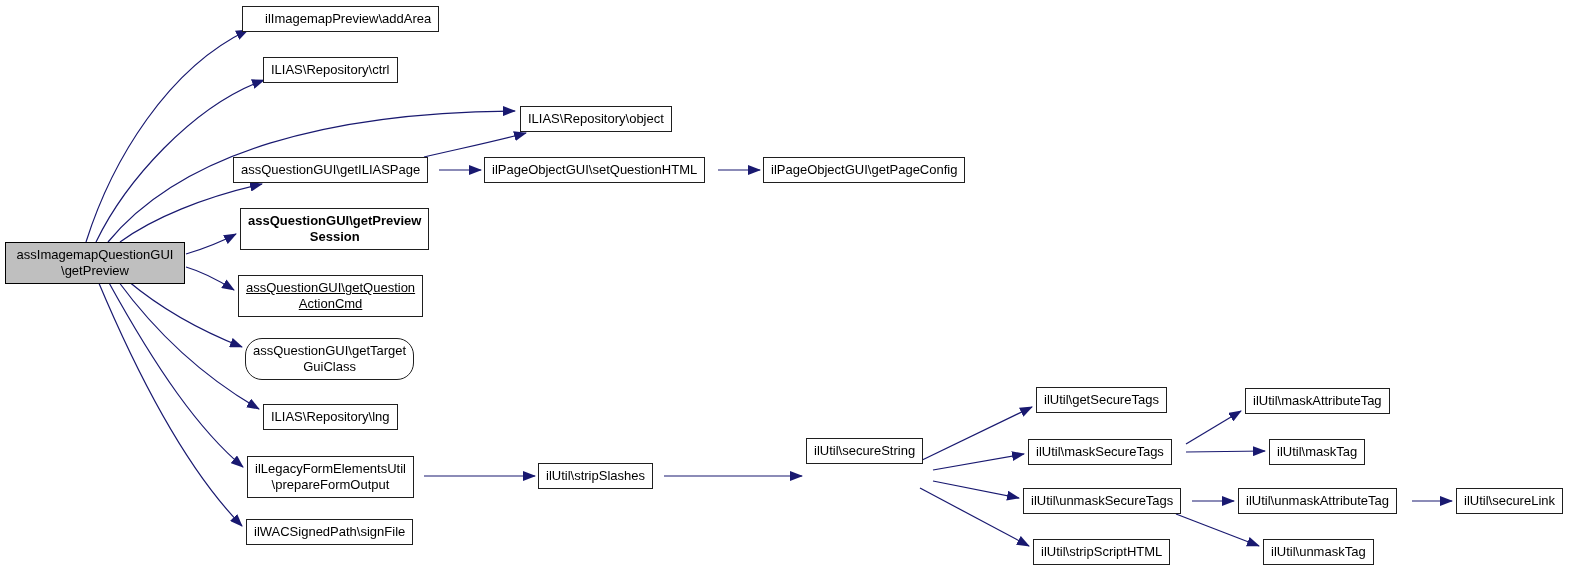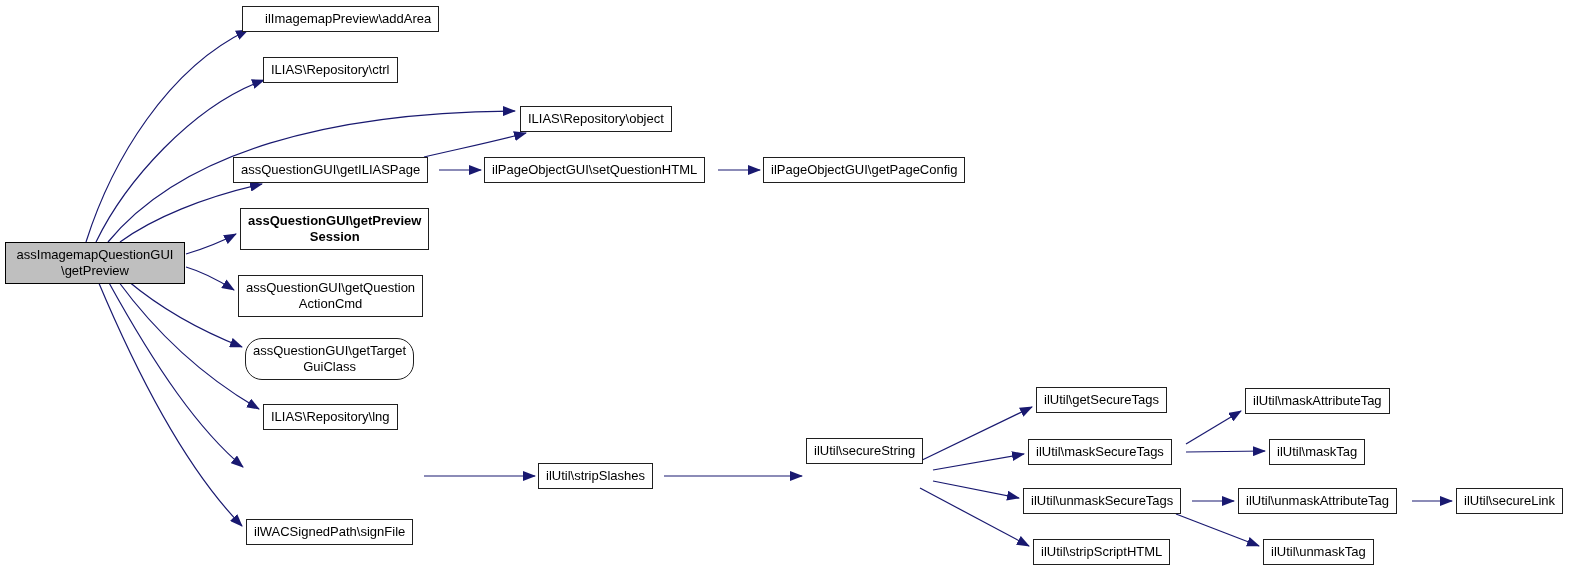--- a/index.html
+++ b/index.html
@@ -82,25 +82,27 @@
   <div class="node root" style="left:5px;   top:242px; width:180px;">assImagemapQuestionGUI
 \getPreview</div>
   <div class="node" style="left:242px; top:6px;padding-left:22px;">ilImagemapPreview\addArea</div>
   <div class="node" style="left:263px; top:57px;">ILIAS\Repository\ctrl</div>
   <div class="node" style="left:520px; top:106px;">ILIAS\Repository\object</div>
   <div class="node" style="left:233px; top:157px;">assQuestionGUI\getILIASPage</div>
   <div class="node" style="left:484px; top:157px;">ilPageObjectGUI\setQuestionHTML</div>
   <div class="node" style="left:763px; top:157px;">ilPageObjectGUI\getPageConfig</div>
   <div class="node" style="left:240px; top:208px;font-weight:bold;">assQuestionGUI\getPreview
 Session</div>
-  <div class="node" style="left:238px; top:275px;">assQuestionGUI\getQuestion
+  <div class="node" style="left:238px; top:275px;text-decoration:underline;">assQuestionGUI\getQuestion
 ActionCmd</div>
   <div class="node" style="left:245px; top:338px;border-radius:17px;">assQuestionGUI\getTarget
 GuiClass</div>
   <div class="node" style="left:263px; top:404px;">ILIAS\Repository\lng</div>
+  <div class="node" style="left:247px; top:456px;">ilLegacyFormElementsUtil
+\prepareFormOutput</div>
   <div class="node" style="left:246px; top:519px;">ilWACSignedPath\signFile</div>
   <div class="node" style="left:538px; top:463px;">ilUtil\stripSlashes</div>
   <div class="node" style="left:806px; top:438px;">ilUtil\secureString</div>
   <div class="node" style="left:1036px; top:387px;">ilUtil\getSecureTags</div>
   <div class="node" style="left:1028px; top:439px;">ilUtil\maskSecureTags</div>
   <div class="node" style="left:1023px; top:488px;">ilUtil\unmaskSecureTags</div>
   <div class="node" style="left:1033px; top:539px;">ilUtil\stripScriptHTML</div>
   <div class="node" style="left:1245px; top:388px;">ilUtil\maskAttributeTag</div>
   <div class="node" style="left:1269px; top:439px;">ilUtil\maskTag</div>
   <div class="node" style="left:1238px; top:488px;">ilUtil\unmaskAttributeTag</div>

